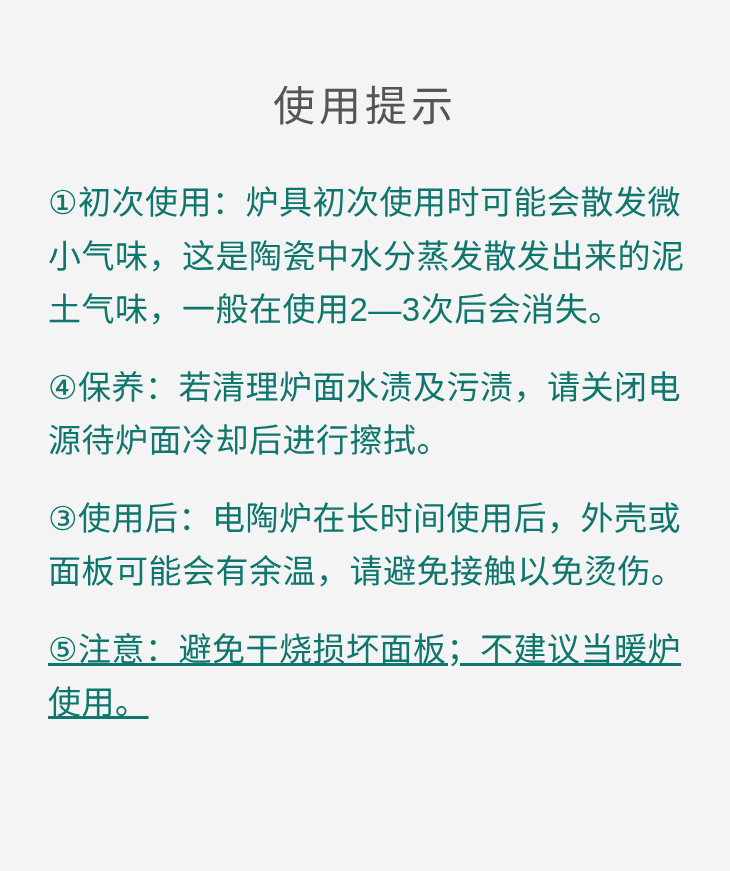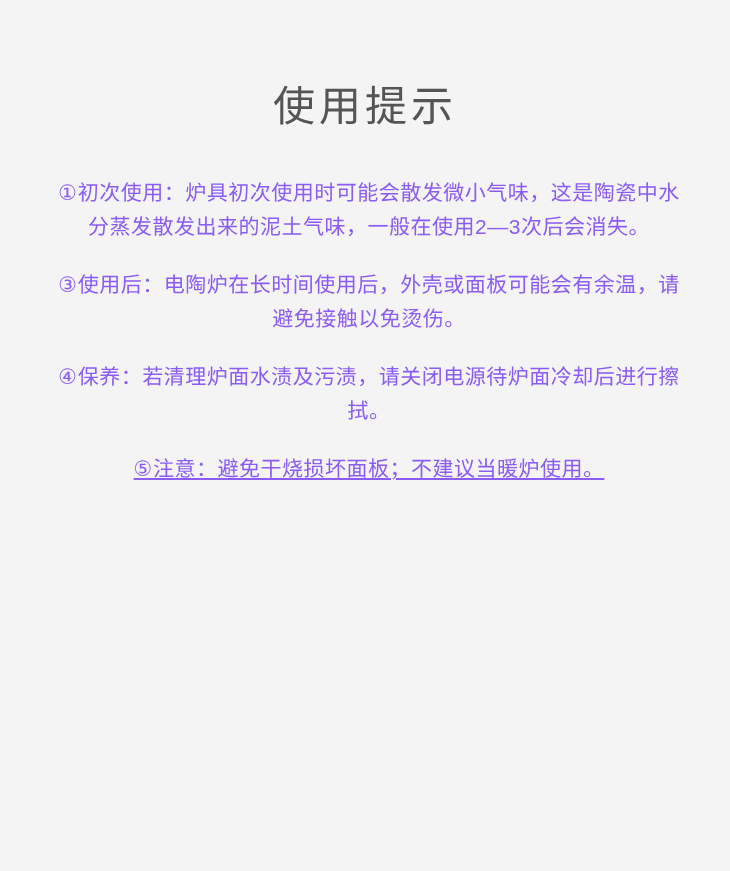--- a/index.html
+++ b/index.html
@@ -34,38 +34,38 @@
   }
   .tips-list {
     margin: 0;
     padding: 0;
     list-style: none;
     padding-left: 48px;
     padding-right: 40px;
     padding-top: 44px;
   }
   .tip-item {
-    font-size: 21px;
+    font-size: 33px;
     line-height: 1.62;
-    color: #8b5cf6;
+    color: #0f766e;
     letter-spacing: 0.5px;
     margin-bottom: 24px;
-    text-align: center;
+    text-align: left;
     max-width: 648px;
   }
   .tip-item:last-child {
     margin-bottom: 0;
     text-decoration: underline;
   }
 </style>
 </head>
 <body>
 
 <div class="page">
   <h1 class="title">使用提示</h1>
 
   <ul class="tips-list">
     <li class="tip-item">①初次使用：炉具初次使用时可能会散发微小气味，这是陶瓷中水分蒸发散发出来的泥土气味，一般在使用2—3次后会消失。</li>
+    <li class="tip-item">④保养：若清理炉面水渍及污渍，请关闭电源待炉面冷却后进行擦拭。</li>
     <li class="tip-item">③使用后：电陶炉在长时间使用后，外壳或面板可能会有余温，请避免接触以免烫伤。</li>
-    <li class="tip-item">④保养：若清理炉面水渍及污渍，请关闭电源待炉面冷却后进行擦拭。</li>
     <li class="tip-item">⑤注意：避免干烧损坏面板；不建议当暖炉使用。</li>
   </ul>
 </div>
 
 </body></html>

